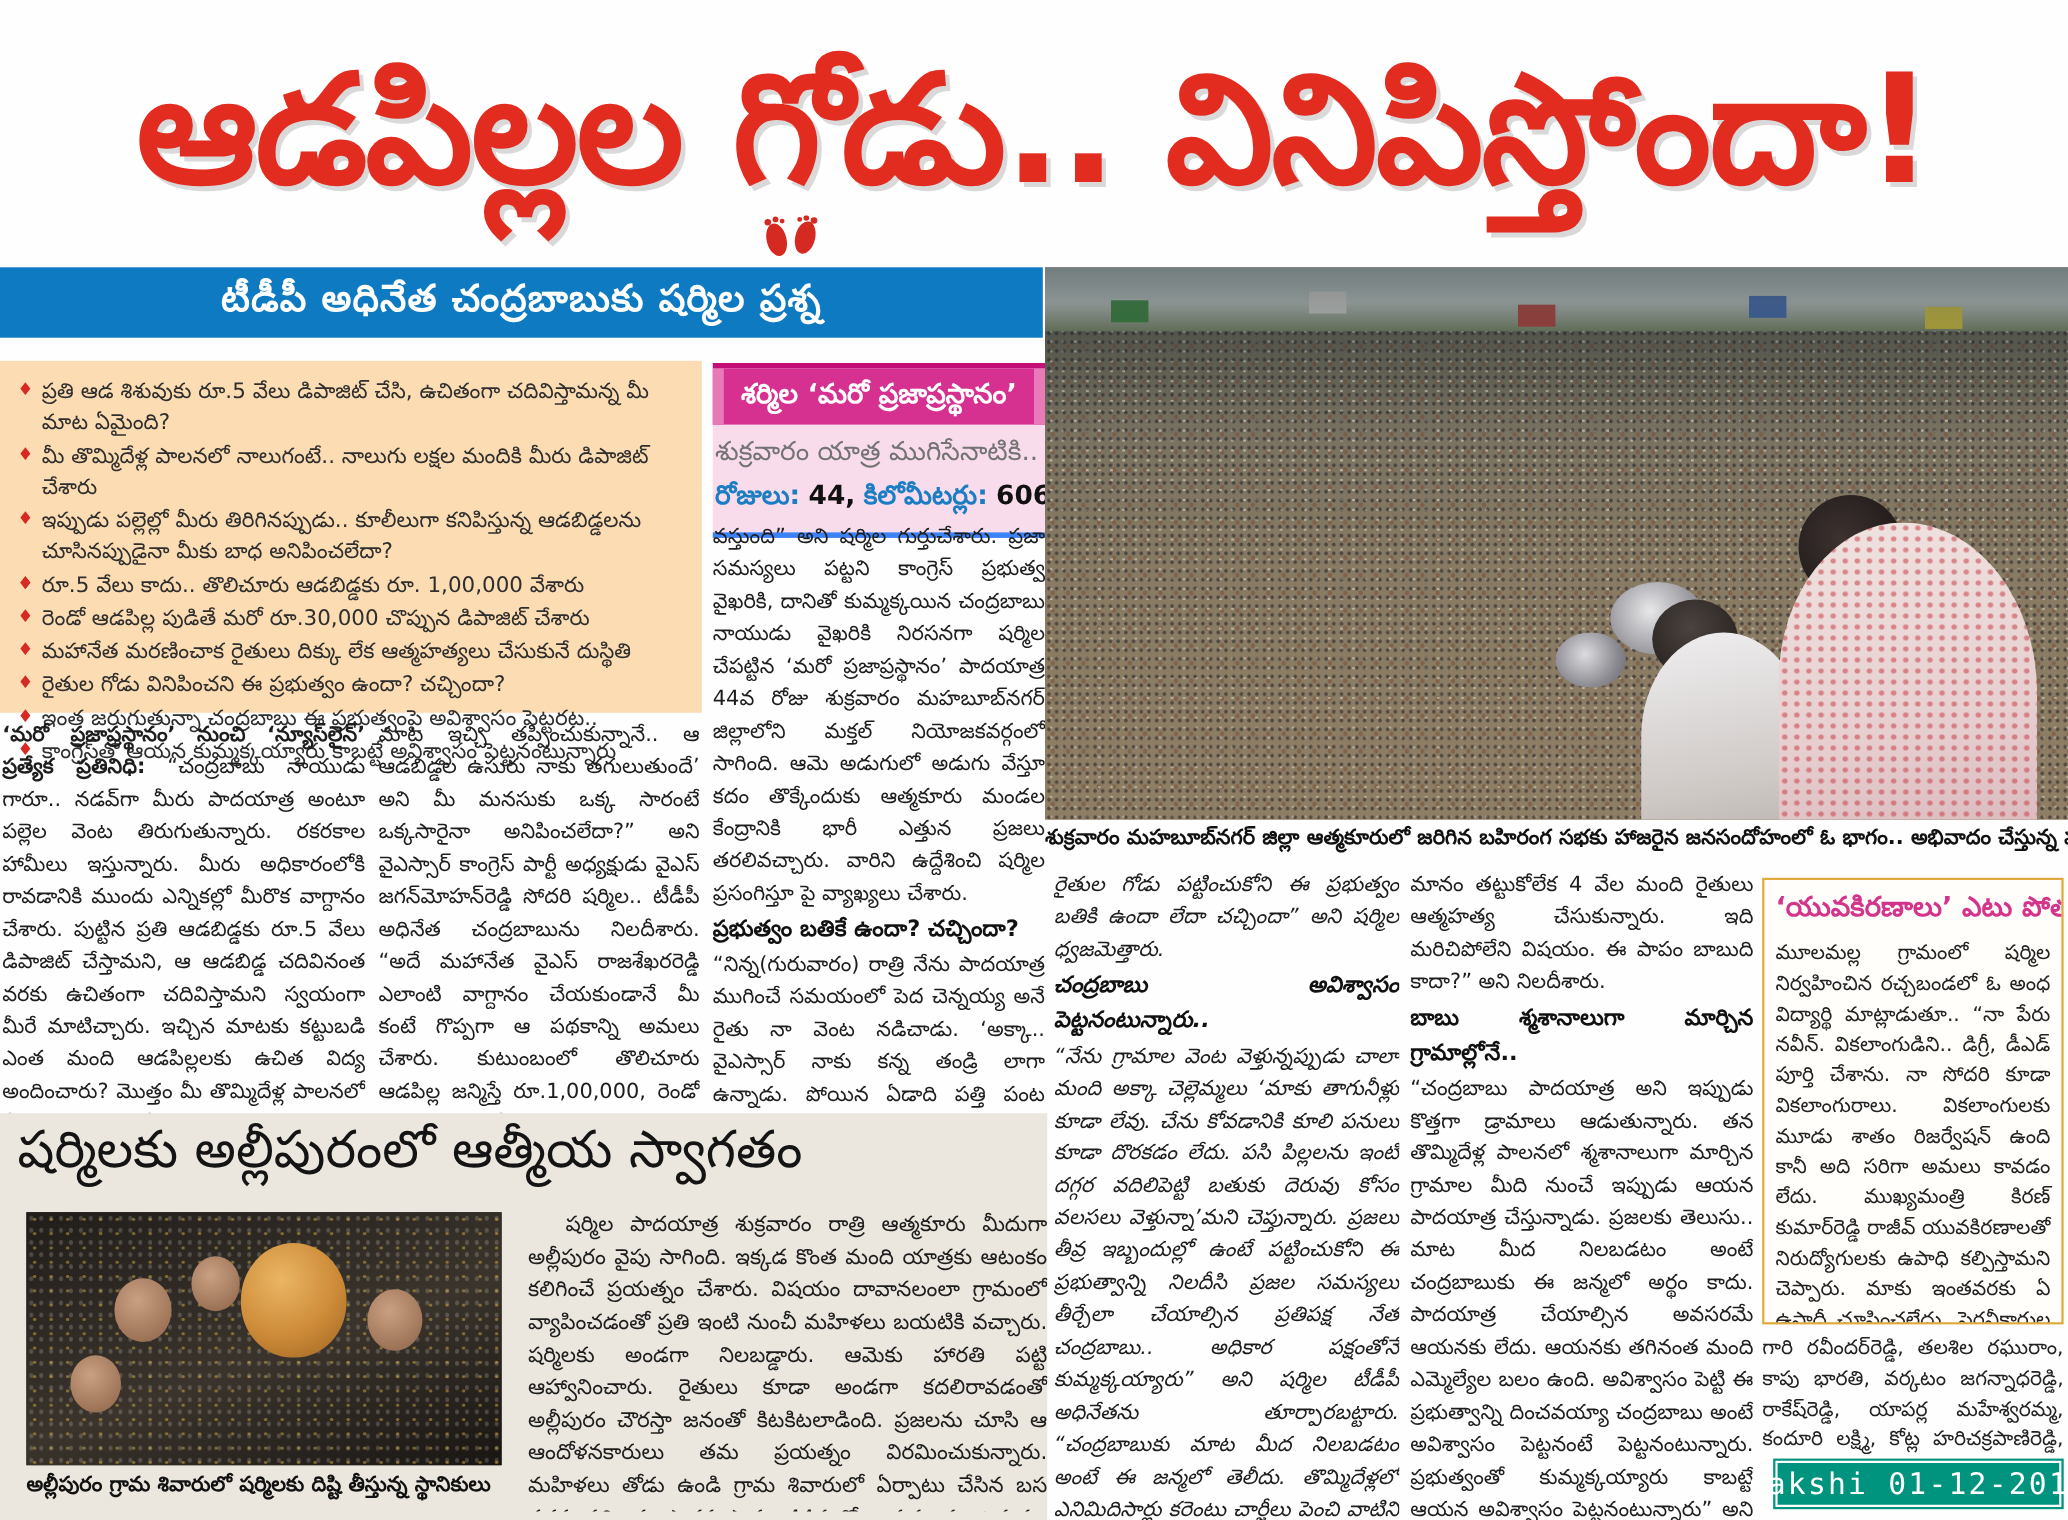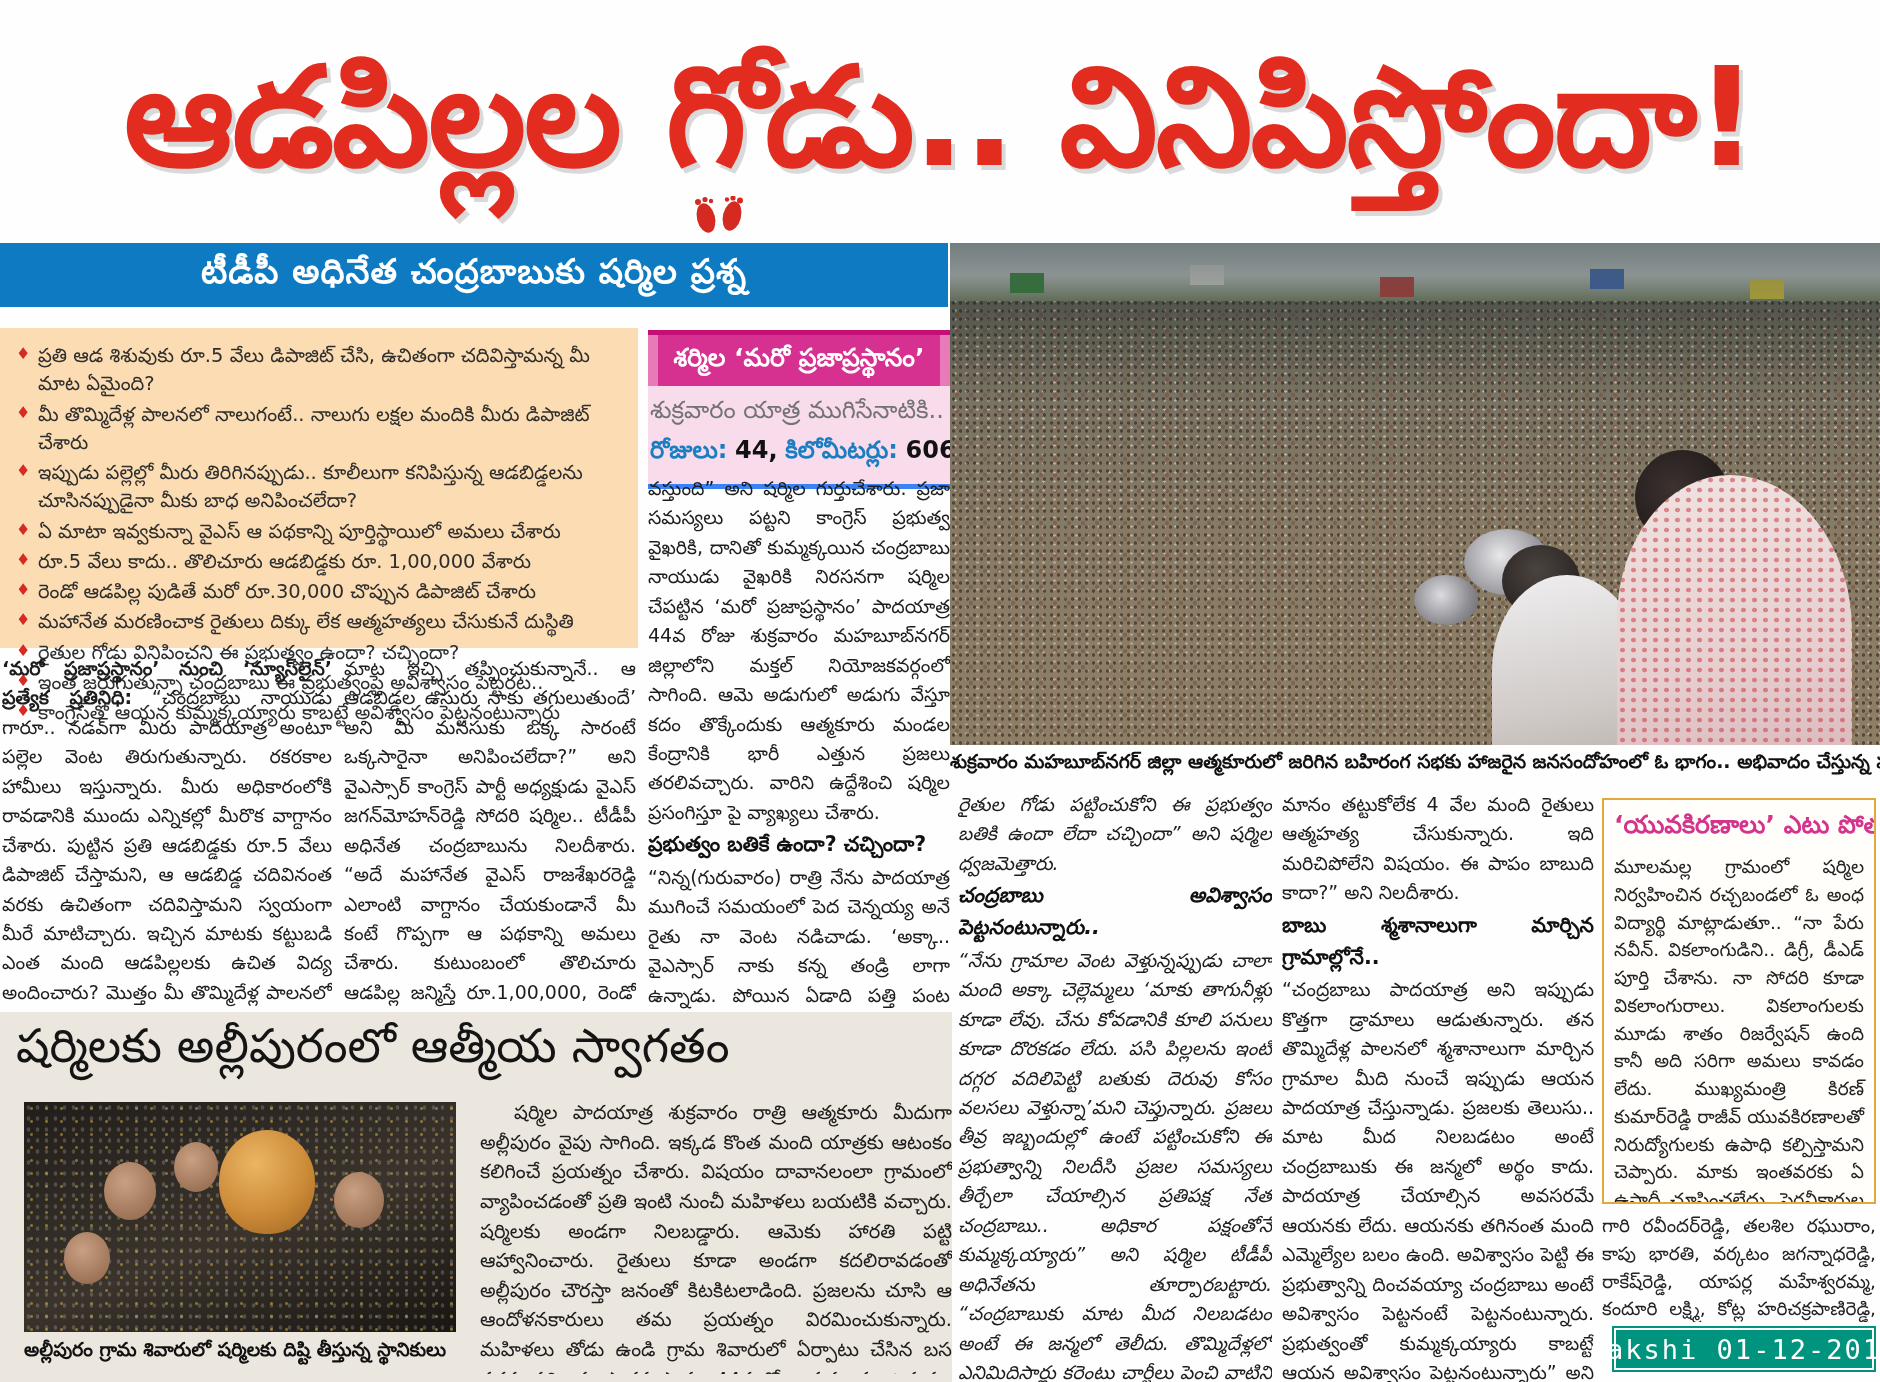--- a/index.html
+++ b/index.html
@@ -139,21 +139,21 @@
 
   <div class="kicker">
     <span>టీడీపీ అధినేత చంద్రబాబుకు షర్మిల ప్రశ్న</span>
   </div>
 
   <div class="bullet-box">
     <ul>
       <li><span class="dia">♦</span><span>ప్రతి ఆడ శిశువుకు రూ.5 వేలు డిపాజిట్ చేసి, ఉచితంగా చదివిస్తామన్న మీ మాట ఏమైంది?</span></li>
       <li><span class="dia">♦</span><span>మీ తొమ్మిదేళ్ల పాలనలో నాలుగంటే.. నాలుగు లక్షల మందికి మీరు డిపాజిట్ చేశారు</span></li>
       <li><span class="dia">♦</span><span>ఇప్పుడు పల్లెల్లో మీరు తిరిగినప్పుడు.. కూలీలుగా కనిపిస్తున్న ఆడబిడ్డలను చూసినప్పుడైనా మీకు బాధ అనిపించలేదా?</span></li>
-      <li><span class="dia">♦</span><span>ఏ మాటా ఇవ్వకున్నా వైఎస్ ఆ పథకాన్ని పూర్తిస్థాయిలో అమలు చేశారు</span></li>
+      <li><span class="dia">♦</span></li>
       <li><span class="dia">♦</span><span>రూ.5 వేలు కాదు.. తొలిచూరు ఆడబిడ్డకు రూ. 1,00,000 వేశారు</span></li>
       <li><span class="dia">♦</span><span>రెండో ఆడపిల్ల పుడితే మరో రూ.30,000 చొప్పున డిపాజిట్ చేశారు</span></li>
       <li><span class="dia">♦</span><span>మహానేత మరణించాక రైతులు దిక్కు లేక ఆత్మహత్యలు చేసుకునే దుస్థితి</span></li>
       <li><span class="dia">♦</span><span>రైతుల గోడు వినిపించని ఈ ప్రభుత్వం ఉందా? చచ్చిందా?</span></li>
       <li><span class="dia">♦</span><span>ఇంత జరుగుతున్నా చంద్రబాబు ఈ ప్రభుత్వంపై అవిశ్వాసం పెట్టరట..</span></li>
       <li><span class="dia">♦</span><span>కాంగ్రెస్‌తో ఆయన కుమ్మక్కయ్యారు కాబట్టే అవిశ్వాసం పెట్టనంటున్నారు</span></li>
     </ul>
   </div>
 
   <div class="stats-box">

